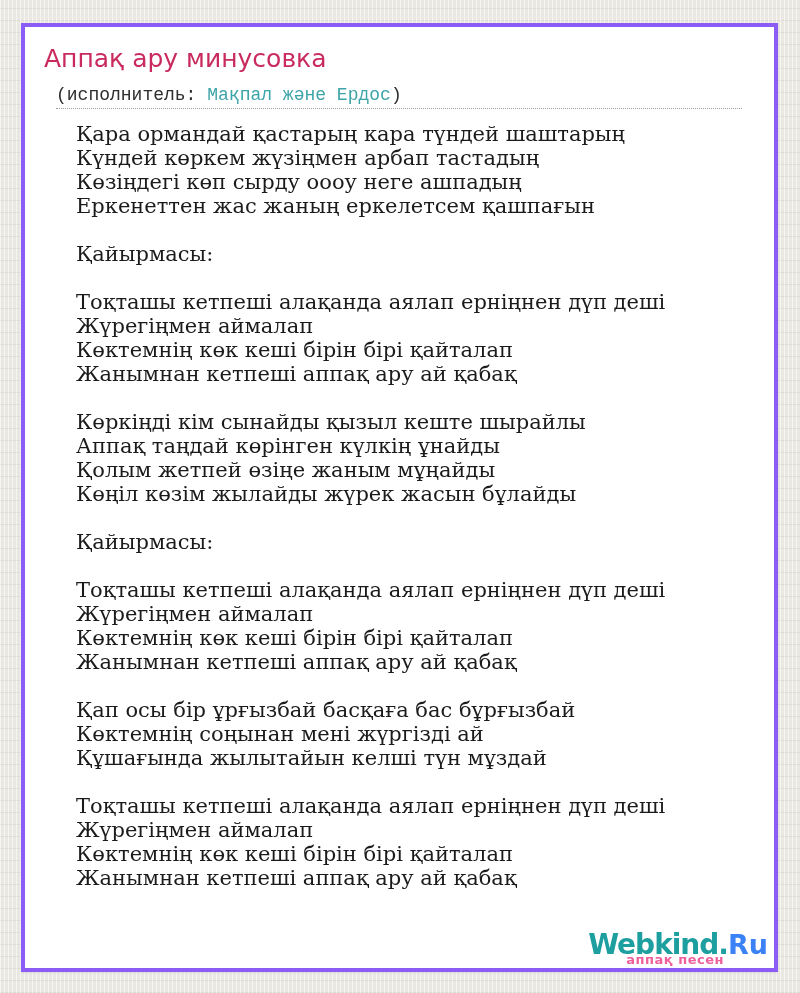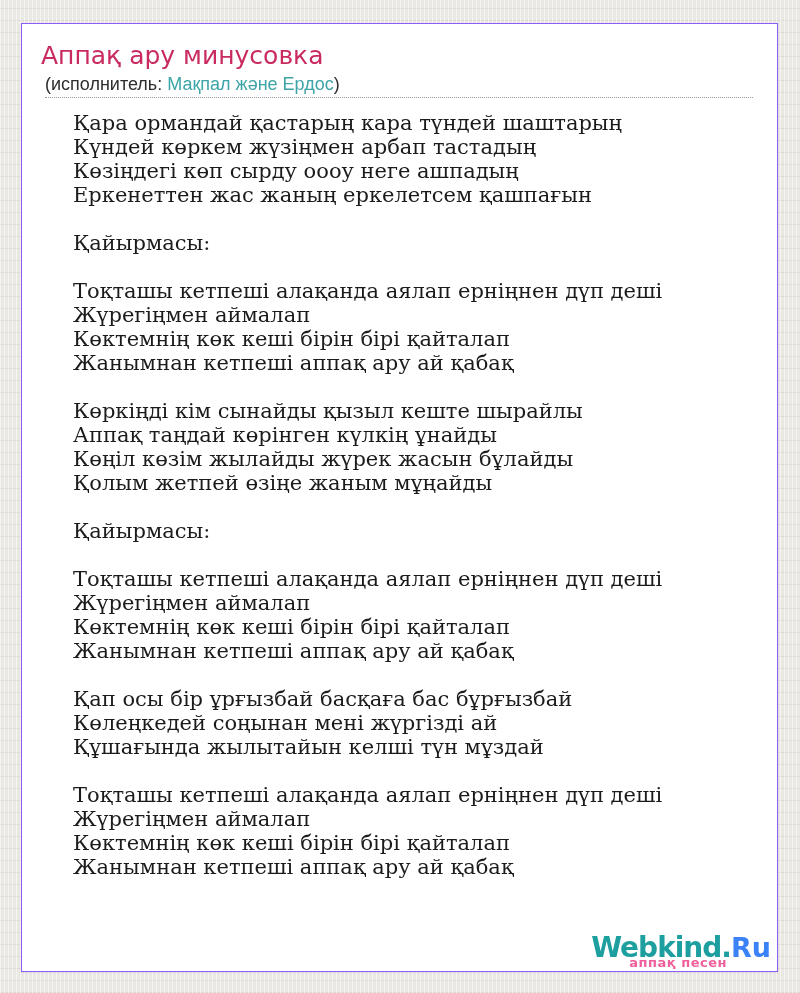--- a/index.html
+++ b/index.html
@@ -18,35 +18,35 @@
       repeating-linear-gradient(0deg, rgba(155,145,135,0.16) 0 1px, rgba(0,0,0,0) 1px 12px);
   }
   .card {
     position: absolute;
     left: 21px;
     top: 23px;
     width: 757px;
     height: 949px;
     box-sizing: border-box;
     background: #ffffff;
-    border: 1px solid #8b5cf6;
+    border: 4px solid #8b5cf6;
     box-shadow: 0 1px 2px rgba(0,0,0,0.07);
     padding: 17px 20px 0 19px;
   }
   .page-title {
     margin: 0;
     font-family: "DejaVu Sans", sans-serif;
     font-weight: 400;
     font-size: 25px;
     line-height: 29px;
     color: #c92b5e;
   }
   .subtitle {
-    margin: 4px;
-    font-family: Liberation Sans, sans-serif;
+    margin: 12px;
+    font-family: Liberation Mono, monospace;
     font-size: 18px;
     line-height: 20px;
     color: #2e2e2e;
     padding-bottom: 3px;
     border-bottom: 1px dotted #9c9c9c;
   }
   .artist-link {
     color: #3da4a8;
     text-decoration: none;
     cursor: pointer;
@@ -117,35 +117,35 @@
       </div>
       <div class="stanza">
         <div class="lyric-line">Тоқташы кетпеші алақанда аялап ерніңнен дүп деші</div>
         <div class="lyric-line">Жүрегіңмен аймалап</div>
         <div class="lyric-line">Көктемнің көк кеші бірін бірі қайталап</div>
         <div class="lyric-line">Жанымнан кетпеші аппақ ару ай қабақ</div>
       </div>
       <div class="stanza">
         <div class="lyric-line">Көркіңді кім сынайды қызыл кеште шырайлы</div>
         <div class="lyric-line">Аппақ таңдай көрінген күлкің ұнайды</div>
+        <div class="lyric-line">Қолым жетпей өзіңе жаным мұңайды</div>
         <div class="lyric-line">Көңіл көзім жылайды жүрек жасын бұлайды</div>
-        <div class="lyric-line">Қолым жетпей өзіңе жаным мұңайды</div>
       </div>
       <div class="stanza">
         <div class="lyric-line">Қайырмасы:</div>
       </div>
       <div class="stanza">
         <div class="lyric-line">Тоқташы кетпеші алақанда аялап ерніңнен дүп деші</div>
         <div class="lyric-line">Жүрегіңмен аймалап</div>
         <div class="lyric-line">Көктемнің көк кеші бірін бірі қайталап</div>
         <div class="lyric-line">Жанымнан кетпеші аппақ ару ай қабақ</div>
       </div>
       <div class="stanza">
         <div class="lyric-line">Қап осы бір ұрғызбай басқаға бас бұрғызбай</div>
-        <div class="lyric-line">Көлеңкедей соңынан мені жүргізді ай</div>
+        <div class="lyric-line">Көктемнің соңынан мені жүргізді ай</div>
         <div class="lyric-line">Құшағында жылытайын келші түн мұздай</div>
       </div>
       <div class="stanza">
         <div class="lyric-line">Тоқташы кетпеші алақанда аялап ерніңнен дүп деші</div>
         <div class="lyric-line">Жүрегіңмен аймалап</div>
         <div class="lyric-line">Көктемнің көк кеші бірін бірі қайталап</div>
         <div class="lyric-line">Жанымнан кетпеші аппақ ару ай қабақ</div>
       </div>
     </div>
 

